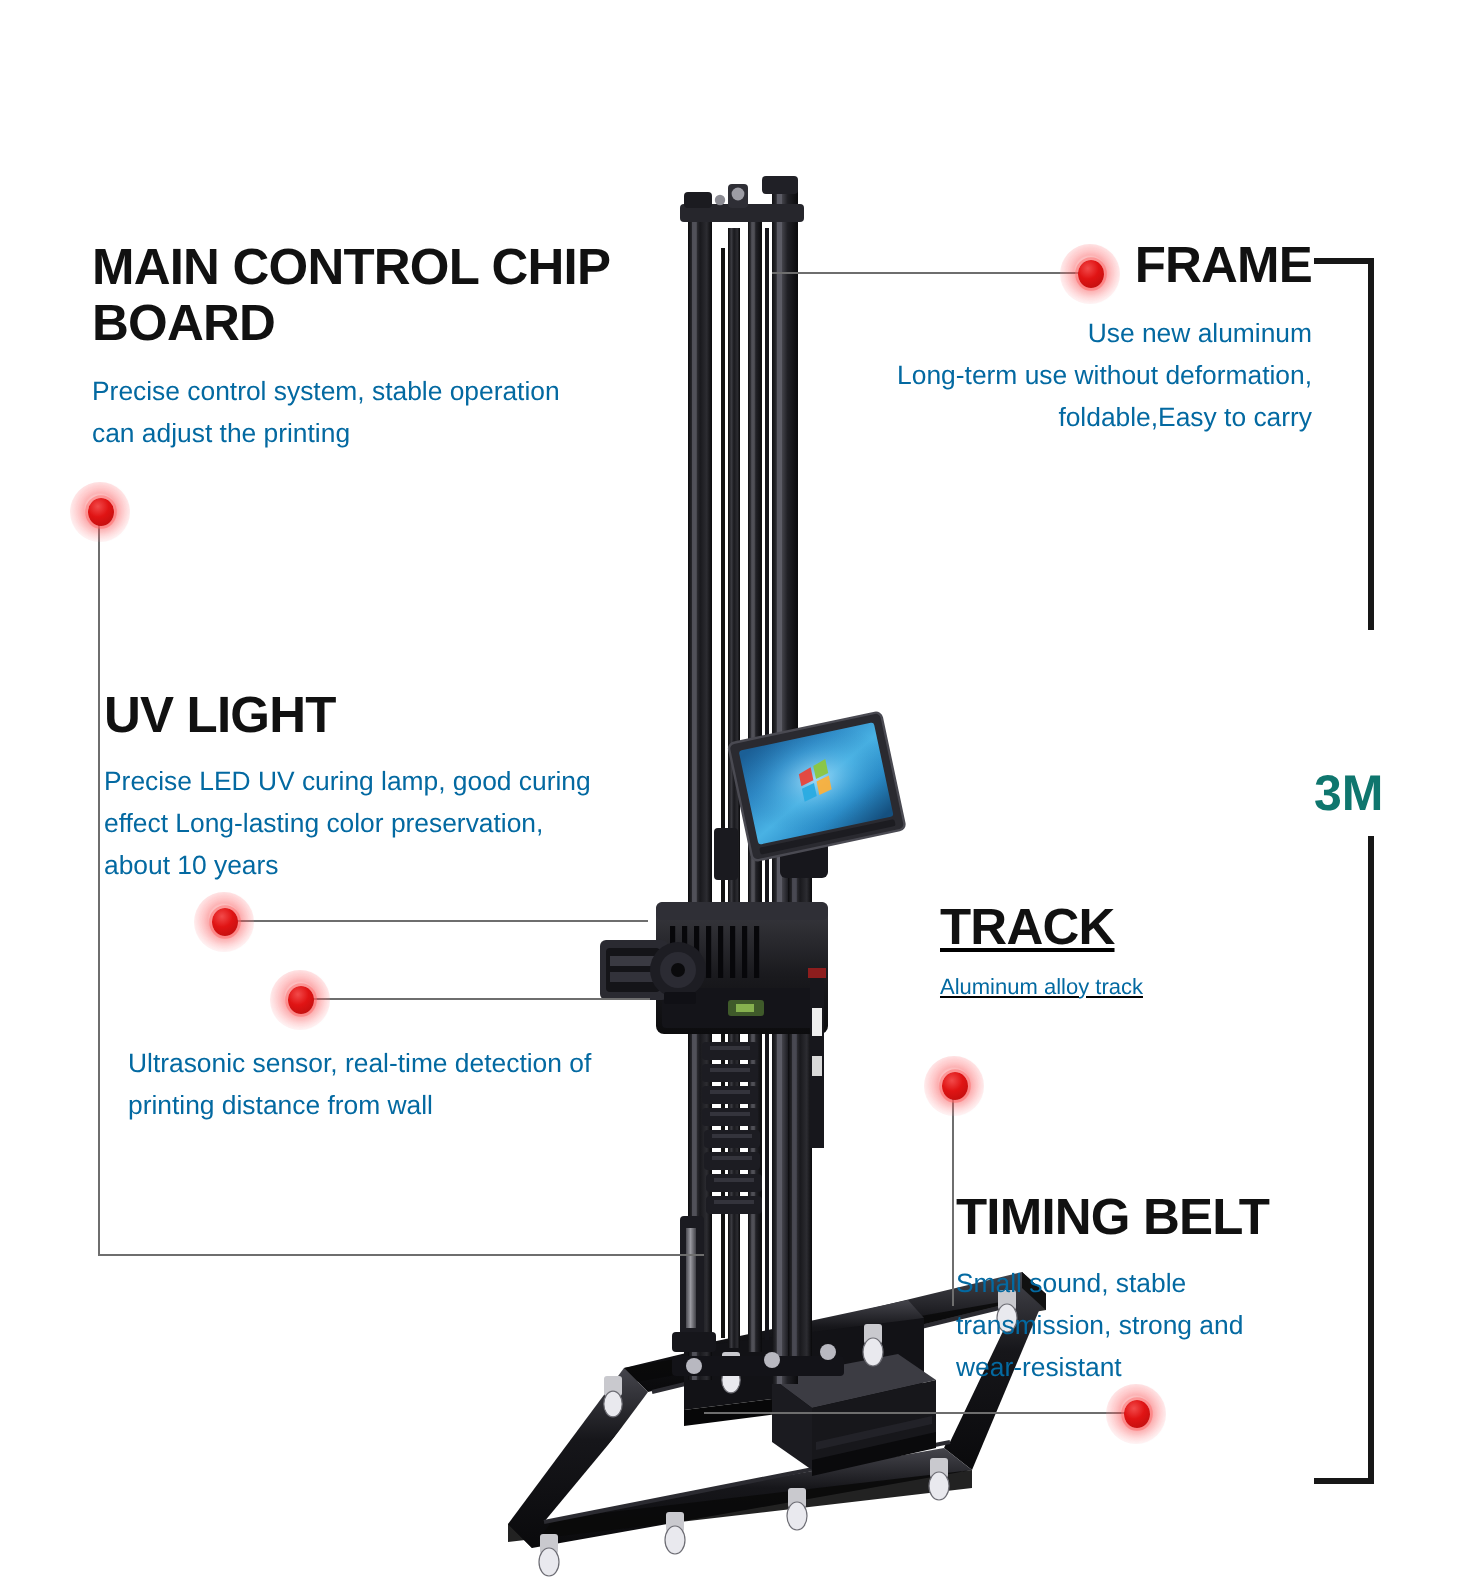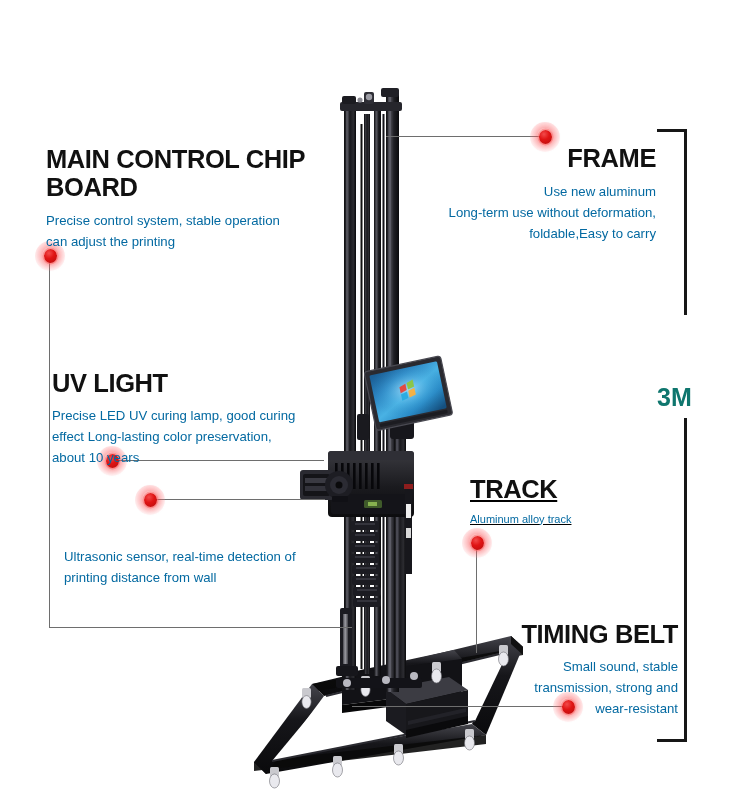--- a/index.html
+++ b/index.html
@@ -3,21 +3,21 @@
 <meta charset="utf-8">
 <style>
   html,body{margin:0;padding:0;background:#ffffff;}
   body{width:730px;height:789px;position:relative;overflow:hidden;
        font-family:"Liberation Sans","DejaVu Sans",sans-serif;
        -webkit-font-smoothing:antialiased;}
 
   .stage{position:absolute;left:0;top:0;width:730px;height:789px;background:#fff;}
 
   
-  .callout{position:absolute;margin-top:25px;}
+  .callout{position:absolute;}
   .c-title{font-weight:bold;color:#111;letter-spacing:-0.4px;line-height:1.08;}
   .c-body{color:#0369a1;line-height:1.62;}
 
   #cal-main{left:46px;top:121px;width:300px;}
   #cal-main .c-title{font-size:25.5px;}
   #cal-main .c-body{font-size:13.2px;margin-top:9px;}
 
   #cal-frame{left:436px;top:120px;width:220px;text-align:right;}
   #cal-frame .c-title{font-size:25.5px;padding-left:120px;}
   #cal-frame .c-body{font-size:13.2px;margin-top:8px;}
@@ -26,21 +26,21 @@
   #cal-uv .c-title{font-size:25.5px;}
   #cal-uv .c-body{font-size:13.2px;margin-top:7px;}
 
   #cal-ultra{left:64px;top:521px;width:280px;}
   #cal-ultra .c-body{font-size:13.2px;}
 
   #cal-track{left:470px;top:451px;width:220px;text-decoration:underline;}
   #cal-track .c-title{font-size:25.5px;}
   #cal-track .c-body{font-size:11px;margin-top:7px;}
 
-  #cal-belt{left:478px;top:596px;width:200px;text-align:right;}
+  #cal-belt{left:478px;top:596px;width:200px;text-align:left;}
   #cal-belt .c-title{font-size:25.5px;}
   #cal-belt .c-body{font-size:13.2px;margin-top:7px;}
 
   #dim-label{position:absolute;left:657px;top:383px;font-size:25px;font-weight:bold;color:#0f766e;}
 
   
   .ln{position:absolute;background:#6e6e6e;}
   .ln-h{height:1.4px;}
   .ln-v{width:1.4px;}
 

